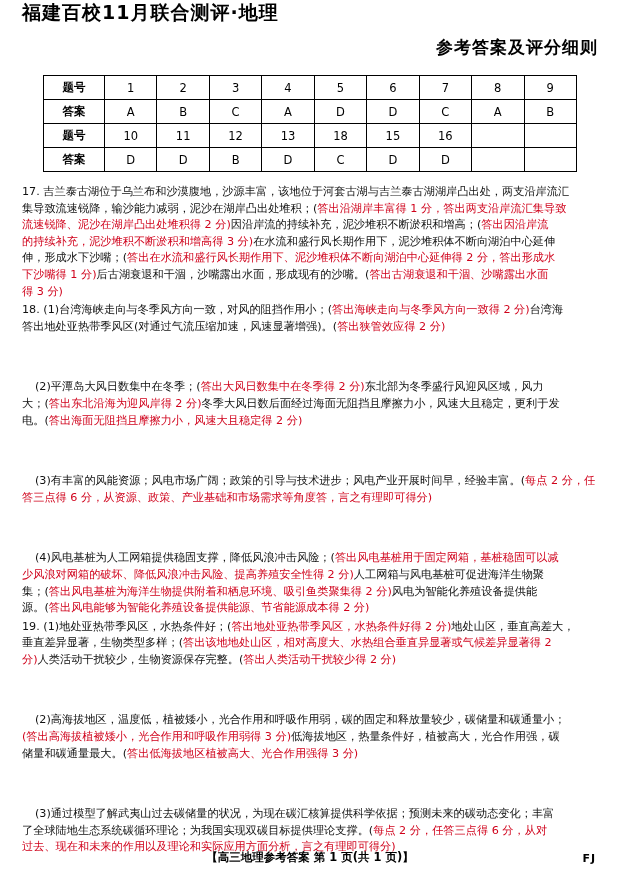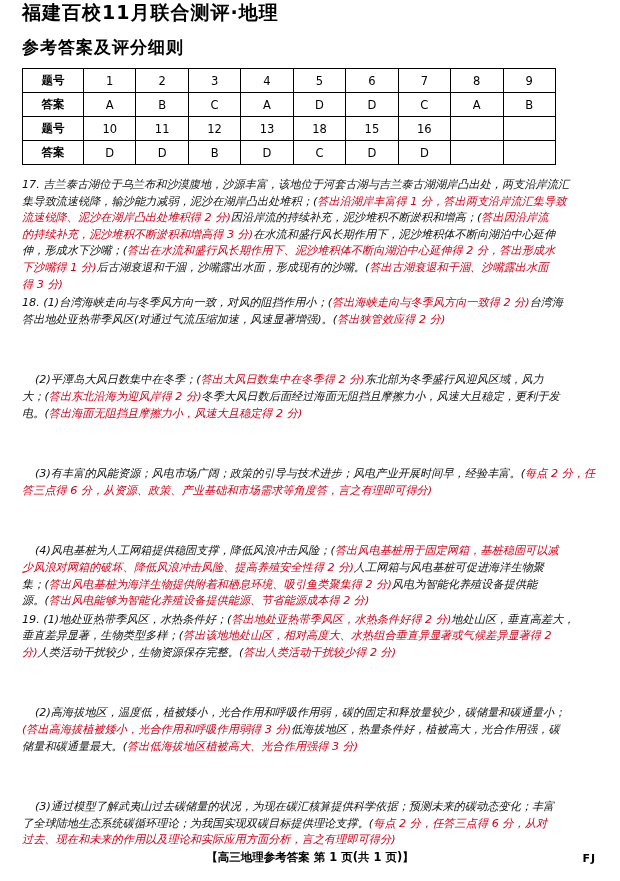--- a/index.html
+++ b/index.html
@@ -18,30 +18,31 @@
     padding:0 22px;
   }
   .title{
     text-align:left;
     font-size:19px;
     font-weight:bold;
     letter-spacing:1px;
     color:#000;
   }
   .subtitle{
-    text-align:left;
+    text-align:right;
     font-size:17px;
     font-weight:bold;
     letter-spacing:1px;
     margin-top:10px;
     color:#000;
   }
   .answer-table-wrap{
-    margin-top:9px;
+    margin-top:16px;
     display:flex;
+    justify-content:center;
   }
   table.ans{
     border-collapse:collapse;
     width:534px;
     table-layout:fixed;
   }
   table.ans td{
     border:1px solid #000;
     height:21px;
     text-align:center;
@@ -59,21 +60,20 @@
     font-size:11.2px;
     line-height:16.6px;
     text-align:justify;
     color:#111;
   }
   .qblock{
     margin-bottom:2px;
   }
   .qline{
     text-indent:0;
-    font-style:italic;
   }
   .indent{
     text-indent:13px;
     margin-top:44px;
   }
   .red{color:#d0021b;}
   .blk{color:#111;}
   .footer{
     position:absolute;
     left:0;right:0;

